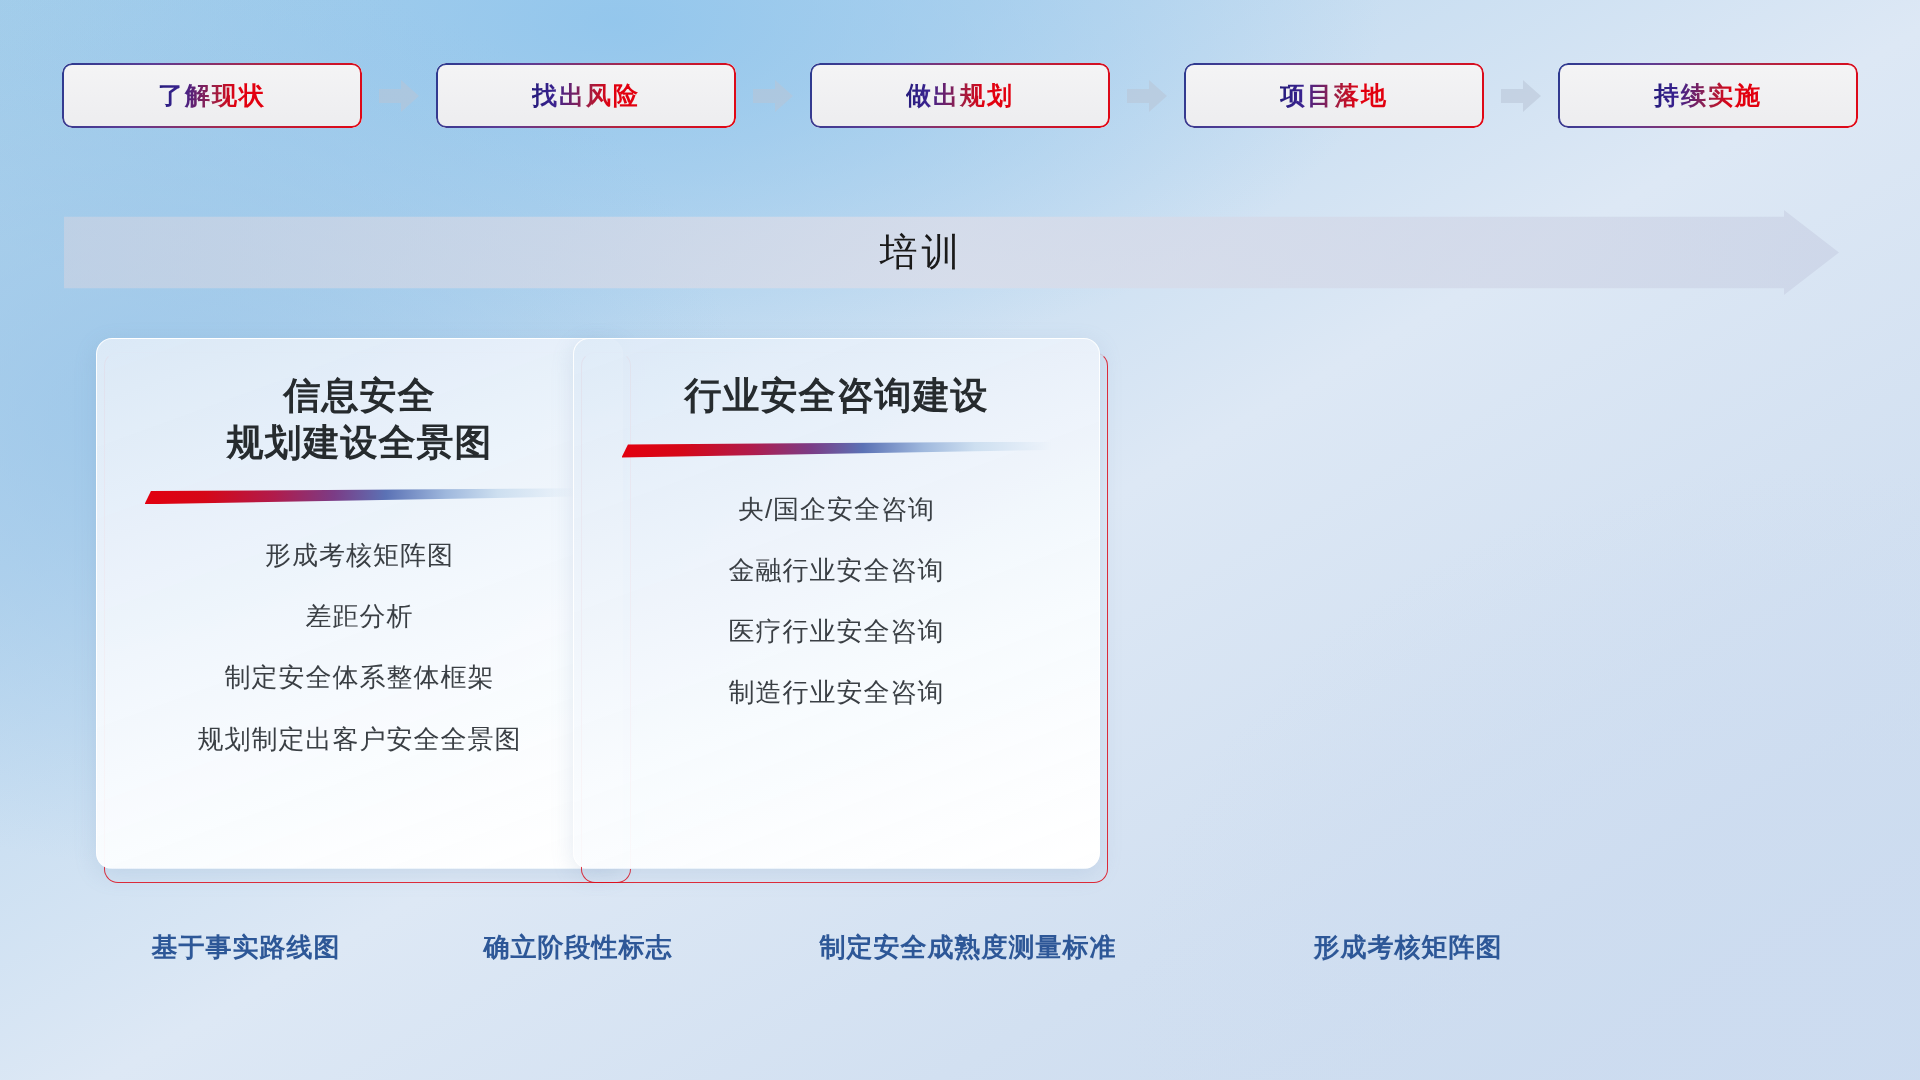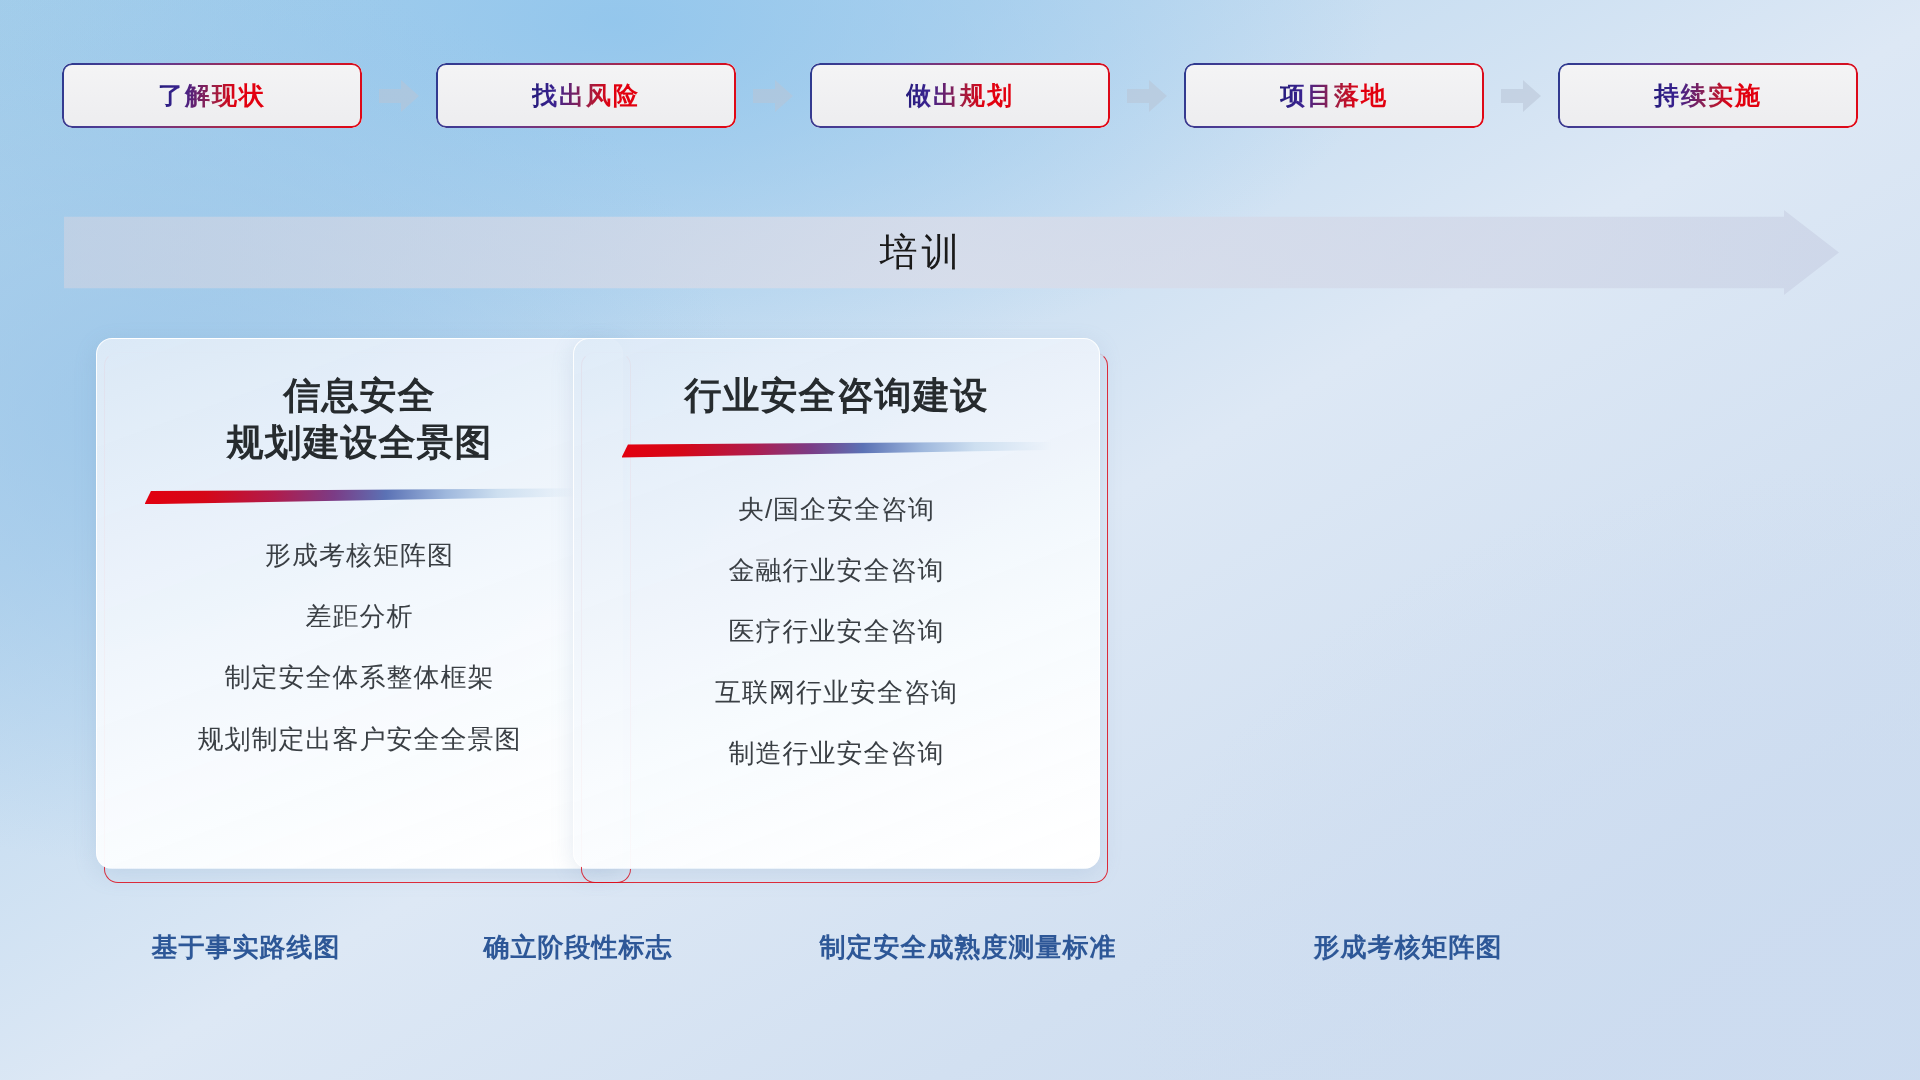--- a/index.html
+++ b/index.html
@@ -257,21 +257,20 @@
       <div class="card-red"></div>
       <div class="card-face">
         <div class="card-title">行业安全咨询建设</div>
         <div class="card-rule">
             <div class="bar"></div>
           </div>
         <div class="card-list">
           <div class="item">央/国企安全咨询</div>
           <div class="item">金融行业安全咨询</div>
           <div class="item">医疗行业安全咨询</div>
-          <div class="item">互联网行业安全咨询</div>
           <div class="item">制造行业安全咨询</div>
         </div>
       </div>
     </div>
 
   </div>
 
   <div id="captions">
     <div class="caption" style="left:246px">基于事实路线图</div>
     <div class="caption" style="left:578px">确立阶段性标志</div>

